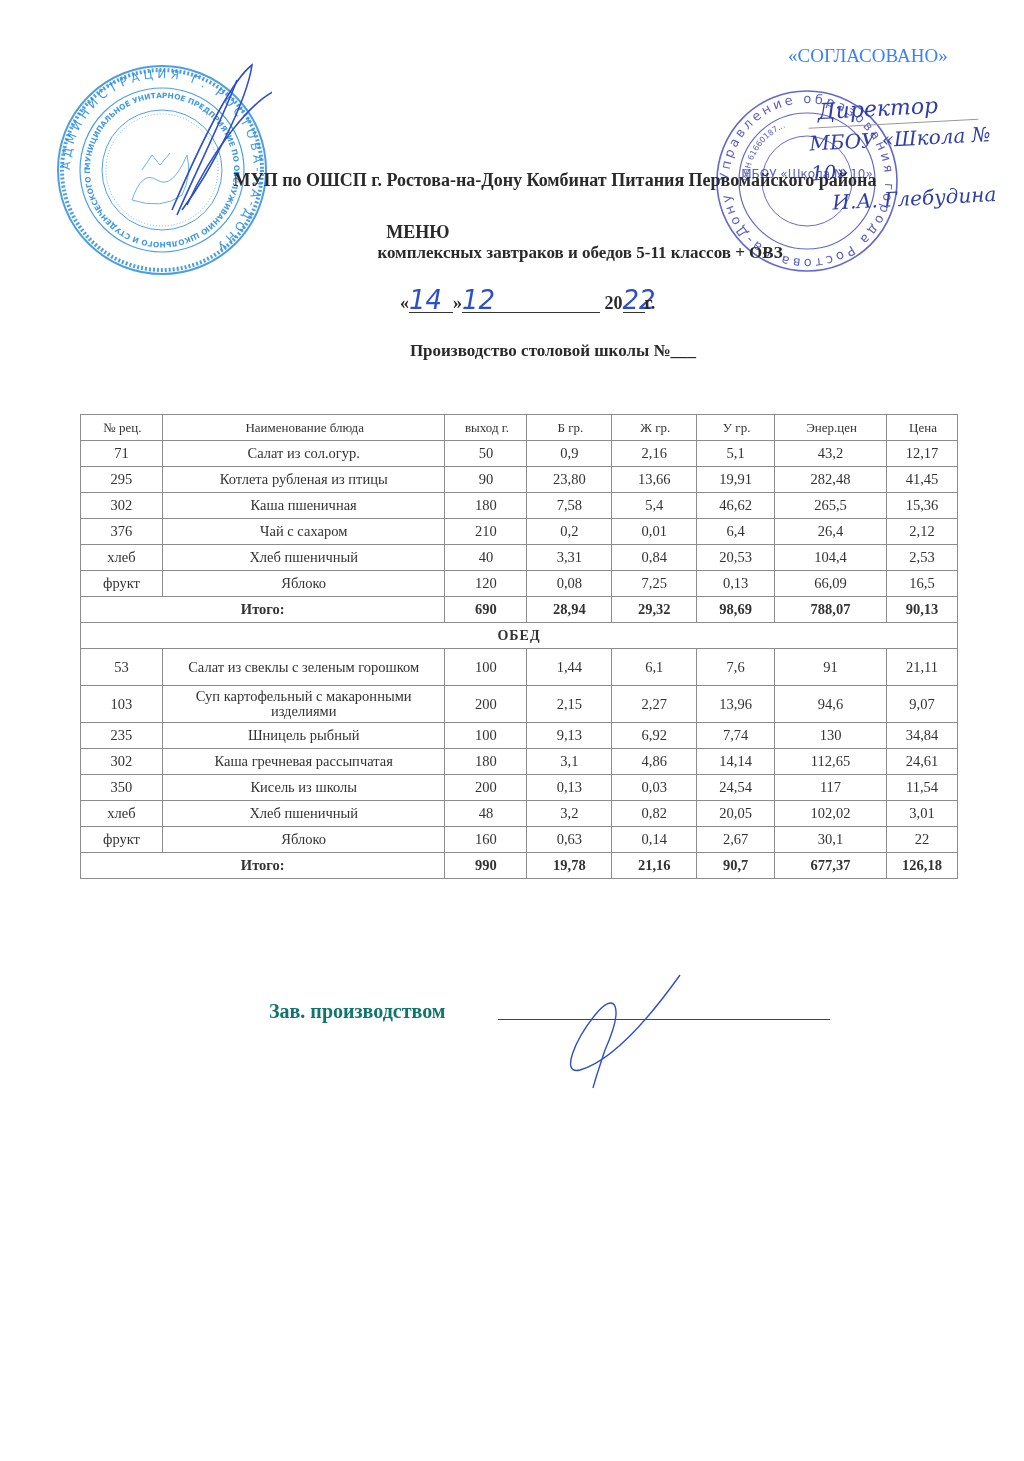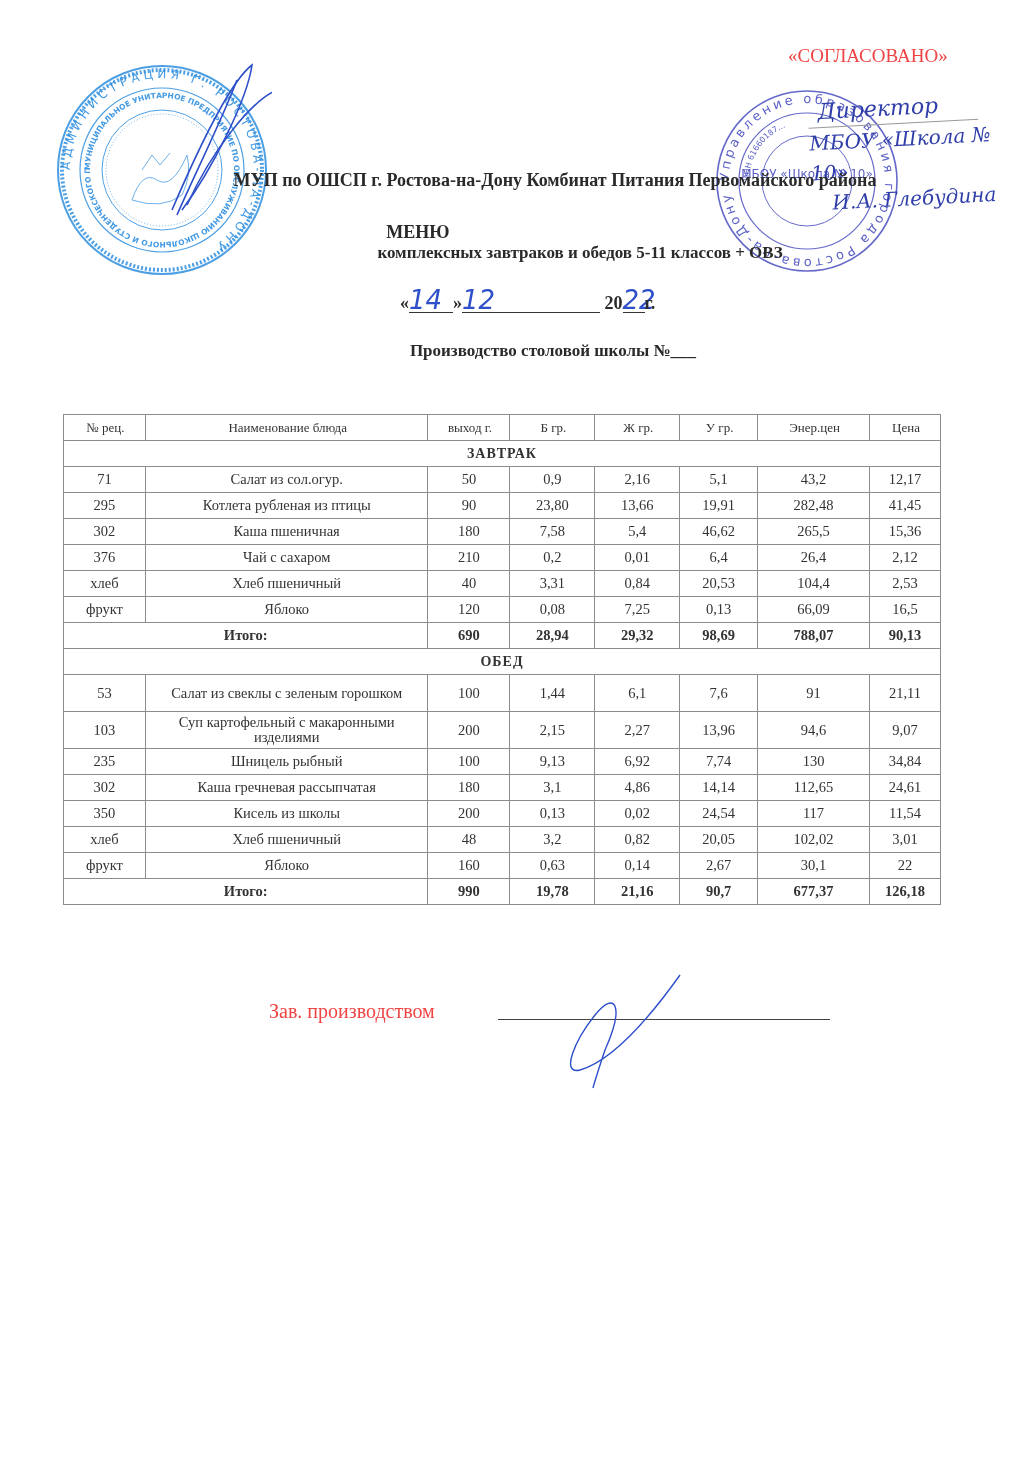--- a/index.html
+++ b/index.html
@@ -1,41 +1,41 @@
 <!DOCTYPE html>
 <html><head>
 <meta charset="utf-8">
 <style>
   html, body { margin: 0; padding: 0; background: #ffffff; }
   body { width: 1024px; height: 1461px; position: relative; overflow: hidden;
          font-family: "Liberation Serif", "DejaVu Serif", serif; color: #222; }
   .abs { position: absolute; }
-  .approved { left: 788px; top: 45px; font-size: 19px; color: #ef4444; }
+  .approved { left: 788px; top: 45px; font-size: 19px; color: #3b82f6; }
   .org { left: 0; width: 1110px; top: 170px; text-align: center; font-size: 18px; font-weight: bold; color: #2a2a2a; }
   .menu-title { left: 0; width: 836px; top: 222px; text-align: center; font-size: 18px; font-weight: bold; color: #2a2a2a; }
   .menu-sub { left: 0; width: 1160px; top: 243px; text-align: center; font-size: 17px; font-weight: bold; color: #2a2a2a; letter-spacing: 0; }
   .date-line { left: 400px; top: 288px; font-size: 18px; font-weight: bold; color: #2a2a2a; white-space: nowrap; }
   .date-line .blank { display: inline-block; border-bottom: 1.5px solid #333; text-align: left;
                       font-family: "DejaVu Sans", sans-serif; font-style: italic; font-weight: normal; color: #2d4fc9; font-size: 26px; line-height: 24px; }
   .prod { left: 0; width: 1106px; top: 341px; text-align: center; font-size: 17px; font-weight: bold; color: #2a2a2a; }
 
-  table.menu { position: absolute; left: 63px; top: 414px; width: 878px; border-collapse: collapse;
+  table.menu { position: absolute; left: 80px; top: 414px; width: 878px; border-collapse: collapse;
                font-size: 14.5px; color: #333; }
   table.menu td, table.menu th { border: 1px solid #8c8c8c; padding: 0 4px; height: 25px; font-weight: normal; }
   table.menu th { font-size: 13px; height: 25px; text-align: center; padding-left: 6px; }
   table.menu th.c { text-align: center; }
   td.num { text-align: center; }
   td.code { text-align: center; }
   td.name { text-align: center; padding-left: 6px; }
   tr.section td { text-align: center; font-weight: bold; font-size: 14px; letter-spacing: 1px; }
   tr.total td { font-weight: bold; }
   tr.tall td { height: 36px; line-height: 15px; }
   td.name.twoline { line-height: 15px; margin-top: 46px; }
 
-  .sign-label { left: 269px; top: 1000px; font-size: 20px; font-weight: normal; color: #ef4444; }
+  .sign-label { left: 269px; top: 1000px; font-size: 20px; font-weight: bold; color: #0f766e; }
   .sign-line { left: 498px; top: 1019px; width: 332px; border-bottom: 1.5px solid #444; }
 
   .stamp-left { left: 52px; top: 60px; width: 220px; height: 220px; }
   .stamp-right { left: 712px; top: 86px; width: 190px; height: 190px; }
   .handwriting { color: #2f3ea8; font-family: "DejaVu Serif", serif; font-style: italic; }
 </style>
 </head>
 <body>
 
 <svg class="abs stamp-left" viewBox="0 0 220 220">
@@ -122,23 +122,20 @@
       <th class="c">Наименование блюда</th>
       <th>выход г.</th>
       <th>Б гр.</th>
       <th>Ж гр.</th>
       <th>У гр.</th>
       <th class="c">Энер.цен</th>
       <th>Цена</th>
     </tr>
   </thead>
   <tbody id="menu-body">
-      <tr class="section">
-        <td colspan="8">ЗАВТРАК</td>
-      </tr>
       <tr>
         <td class="code">71</td>
         <td class="name">Салат из сол.огур.</td>
         <td class="num">50</td>
         <td class="num">0,9</td>
         <td class="num">2,16</td>
         <td class="num">5,1</td>
         <td class="num">43,2</td>
         <td class="num">12,17</td>
       </tr>
@@ -242,21 +239,21 @@
         <td class="num">4,86</td>
         <td class="num">14,14</td>
         <td class="num">112,65</td>
         <td class="num">24,61</td>
       </tr>
       <tr>
         <td class="code">350</td>
         <td class="name">Кисель из школы</td>
         <td class="num">200</td>
         <td class="num">0,13</td>
-        <td class="num">0,02</td>
+        <td class="num">0,03</td>
         <td class="num">24,54</td>
         <td class="num">117</td>
         <td class="num">11,54</td>
       </tr>
       <tr>
         <td class="code">хлеб</td>
         <td class="name">Хлеб пшеничный</td>
         <td class="num">48</td>
         <td class="num">3,2</td>
         <td class="num">0,82</td>

